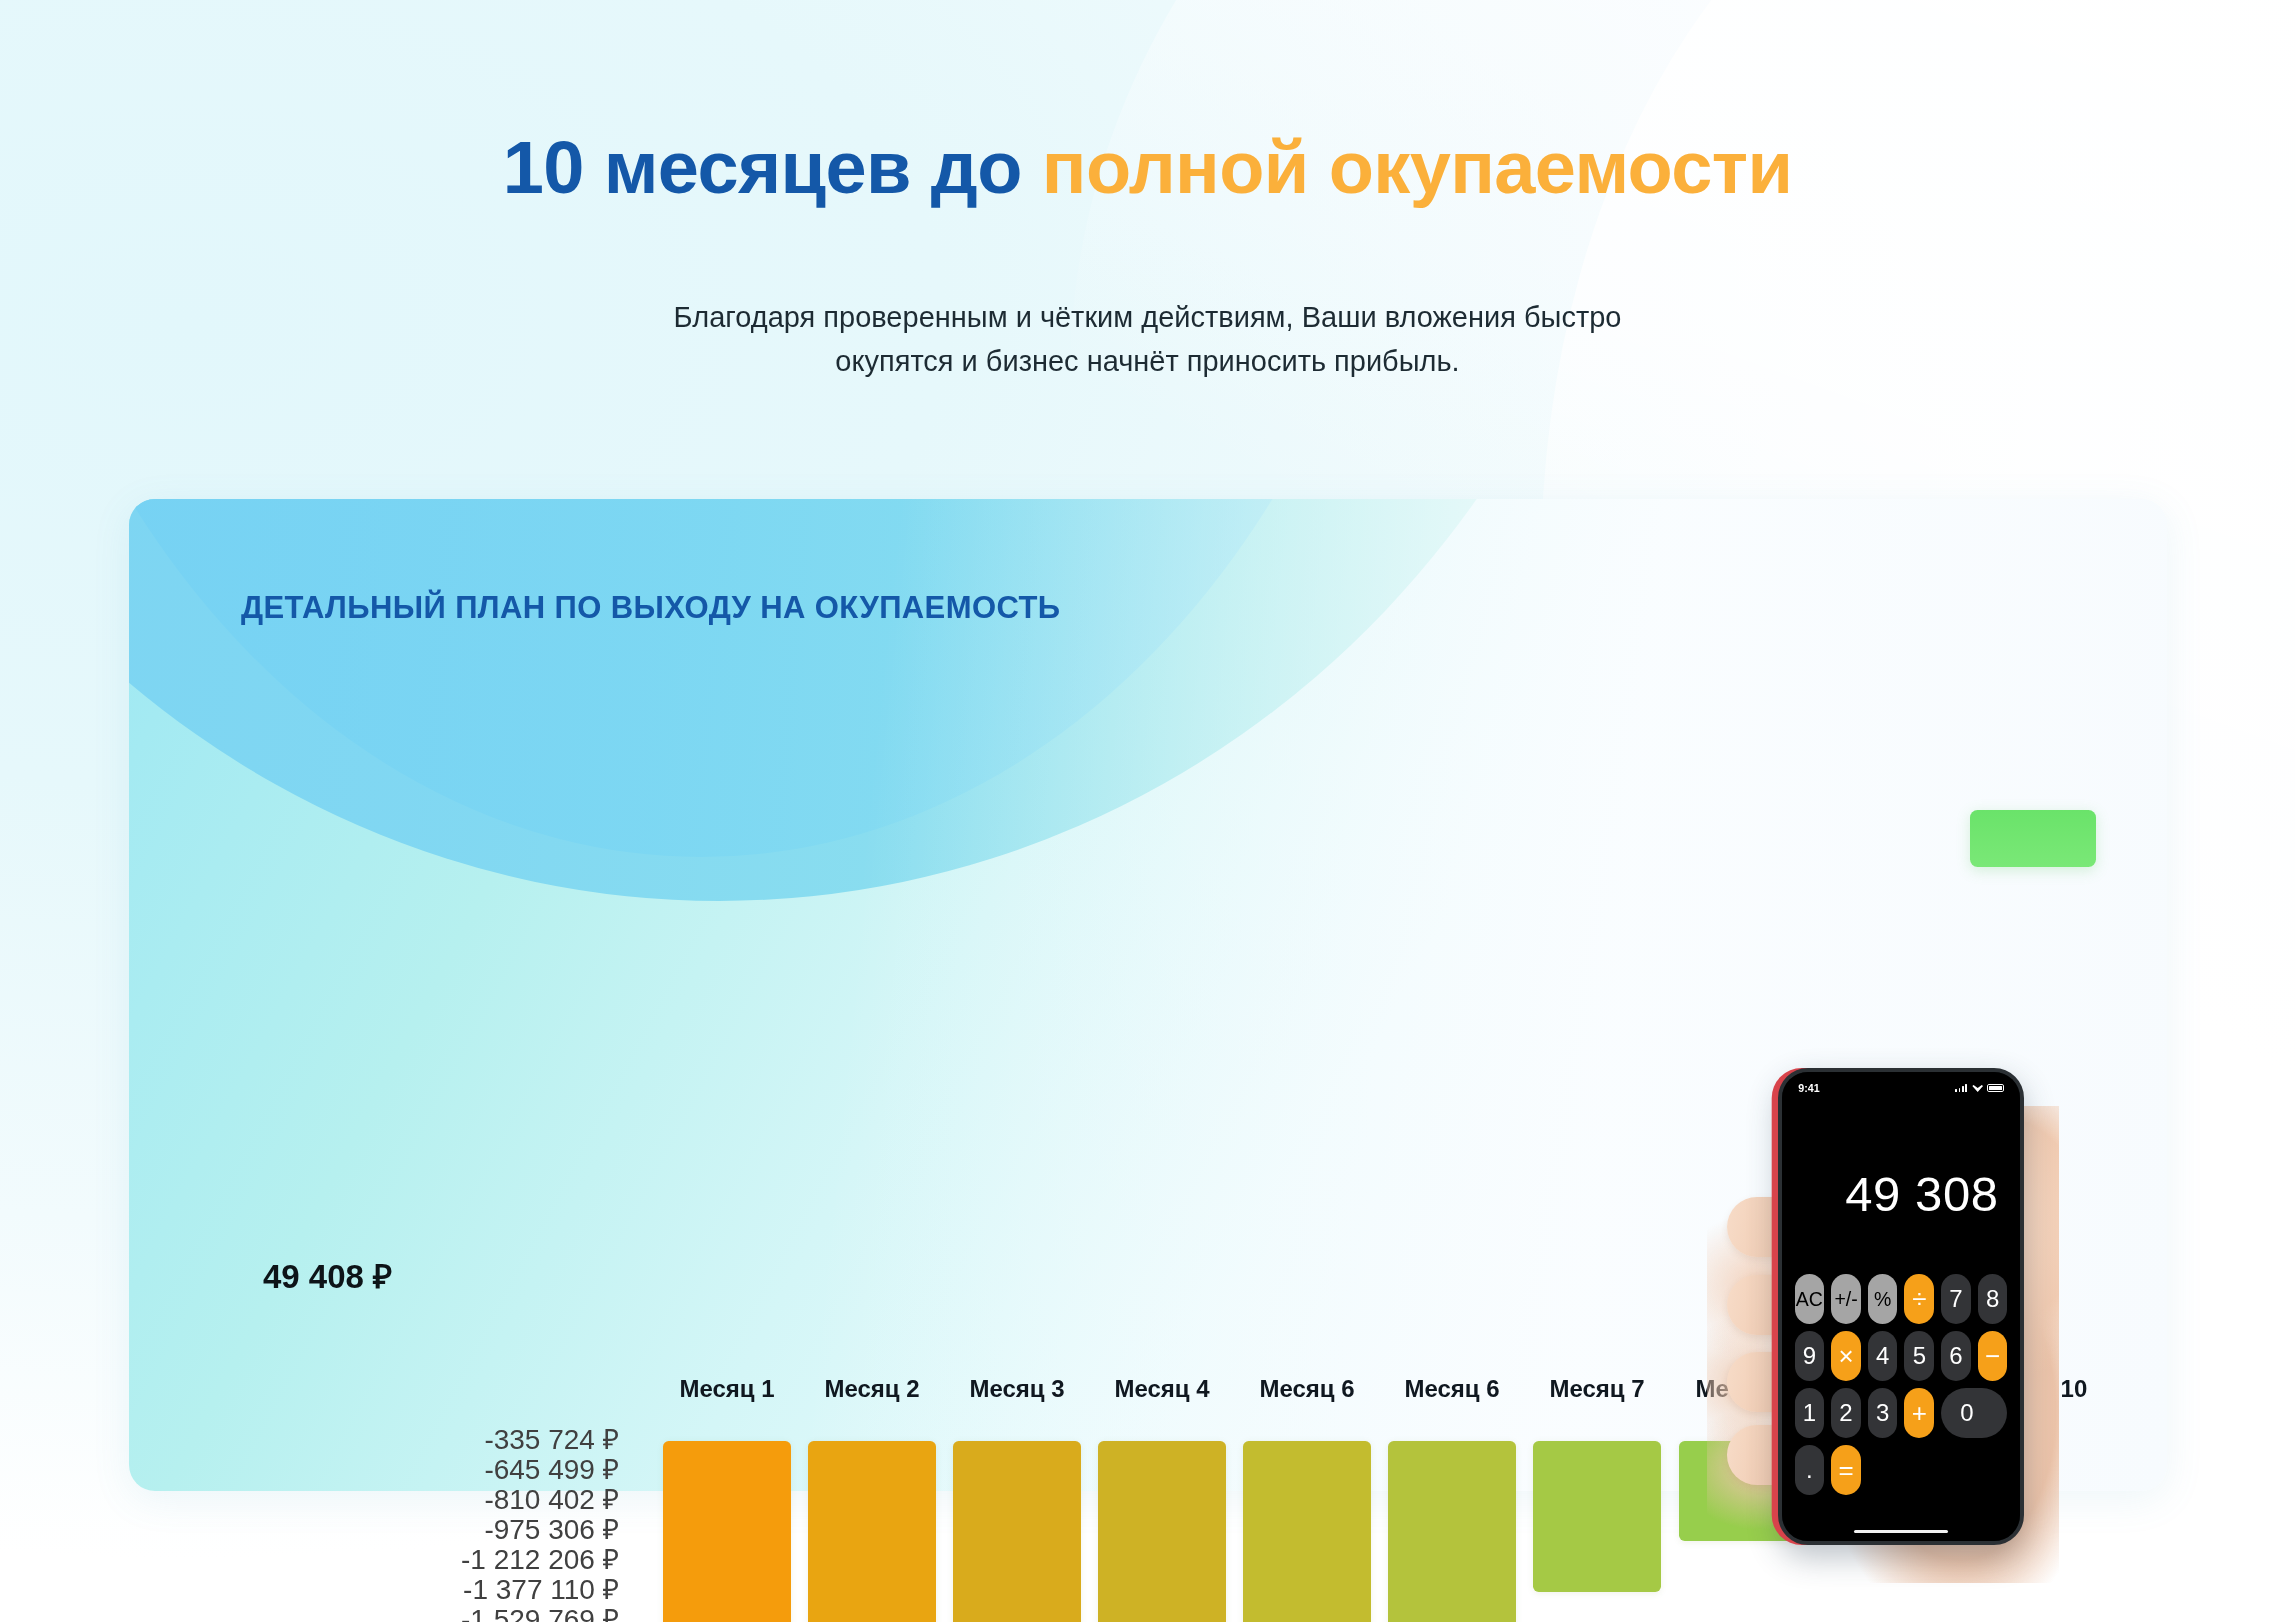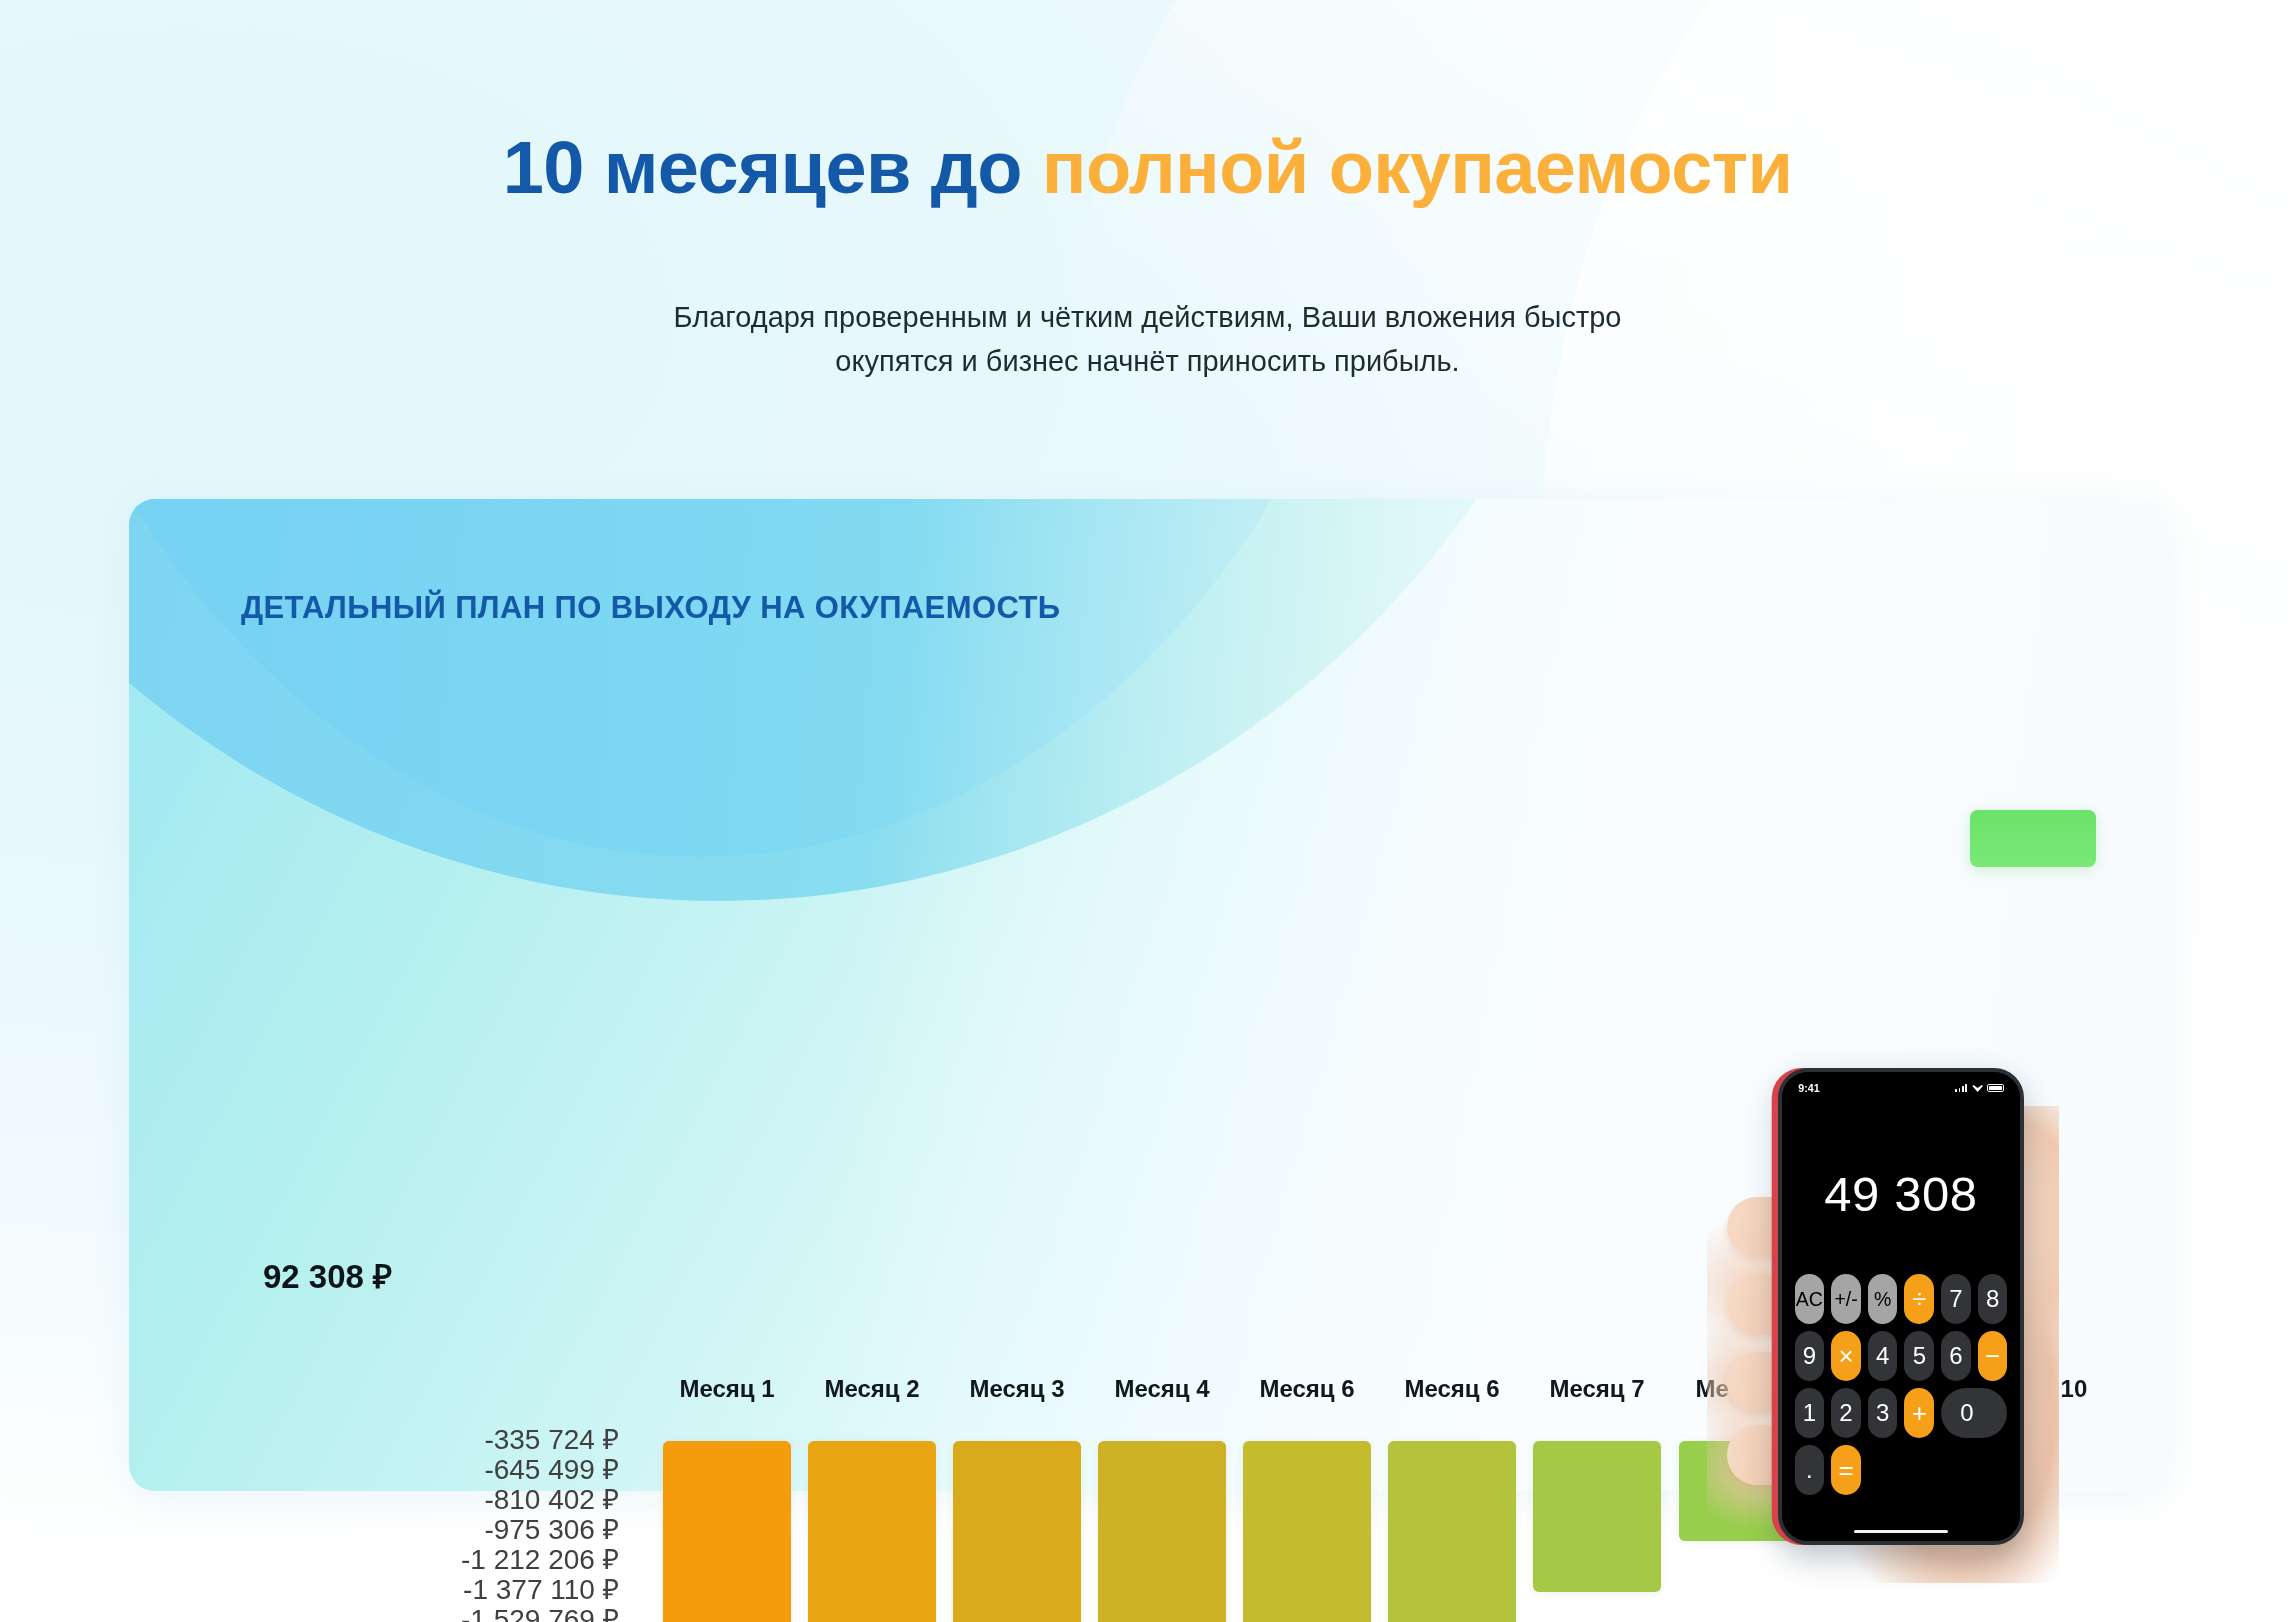--- a/index.html
+++ b/index.html
@@ -162,21 +162,21 @@
   .bars-icon{ width:12.6px; height:8.2px; display:flex; align-items:flex-end; gap:1.3px; }
   .bars-icon i{ display:block; width:1.9px; background:#fff; border-radius:0.6px; }
   .bars-icon i:nth-child(1){height:2.5px}.bars-icon i:nth-child(2){height:4.4px}
   .bars-icon i:nth-child(3){height:6.3px}.bars-icon i:nth-child(4){height:8.2px}
   .wifi-icon{ width:10.7px; height:8.2px; background:#fff;
     clip-path:polygon(50% 100%,0% 28%,12% 16%,50% 52%,88% 16%,100% 28%); }
   .batt-icon{ width:16.3px; height:7.5px; border:1px solid #fff; border-radius:1.9px; position:relative; }
   .batt-icon::after{ content:""; position:absolute; inset:1px; background:#fff; border-radius:0.6px; }
   .calc-display{
     position:absolute; top:94px; right:21.4px; left:21.4px;
-    text-align:center; color:#fff; font-size:49px; font-weight:300; letter-spacing:0.6px;
+    text-align:right; color:#fff; font-size:49px; font-weight:300; letter-spacing:0.6px;
   }
   .keypad{
     position:absolute; left:12.6px; right:12.6px; bottom:46px;
     display:grid; grid-template-columns:repeat(6,1fr); gap:7px;
   }
   .key{
     height:50px; border-radius:627px; display:flex; align-items:center; justify-content:center;
     background:#333437; color:#fff; font-size:24px; font-weight:400;
   }
   .key.fn{ background:#a5a5a5; color:#000; font-size:19.5px; font-weight:500; }
@@ -206,21 +206,21 @@
 <section class="card">
   <div class="card-blob"></div>
   <div class="card-blob2"></div>
   <div class="card-fade"></div>
 
   <h2 class="card-title">ДЕТАЛЬНЫЙ ПЛАН ПО ВЫХОДУ НА ОКУПАЕМОСТЬ</h2>
 
 </section>
 
 <div class="chart">
-  <div class="investment-amount">92 308 ₽</div>
+  <div class="investment-amount">49 408 ₽</div>
   <div class="axis-labels">
       <div>-335 724 ₽</div>
       <div>-645 499 ₽</div>
       <div>-810 402 ₽</div>
       <div>-975 306 ₽</div>
       <div>-1 212 206 ₽</div>
       <div>-1 377 110 ₽</div>
       <div>-1 529 769 ₽</div>
     </div>
   <div class="months">

